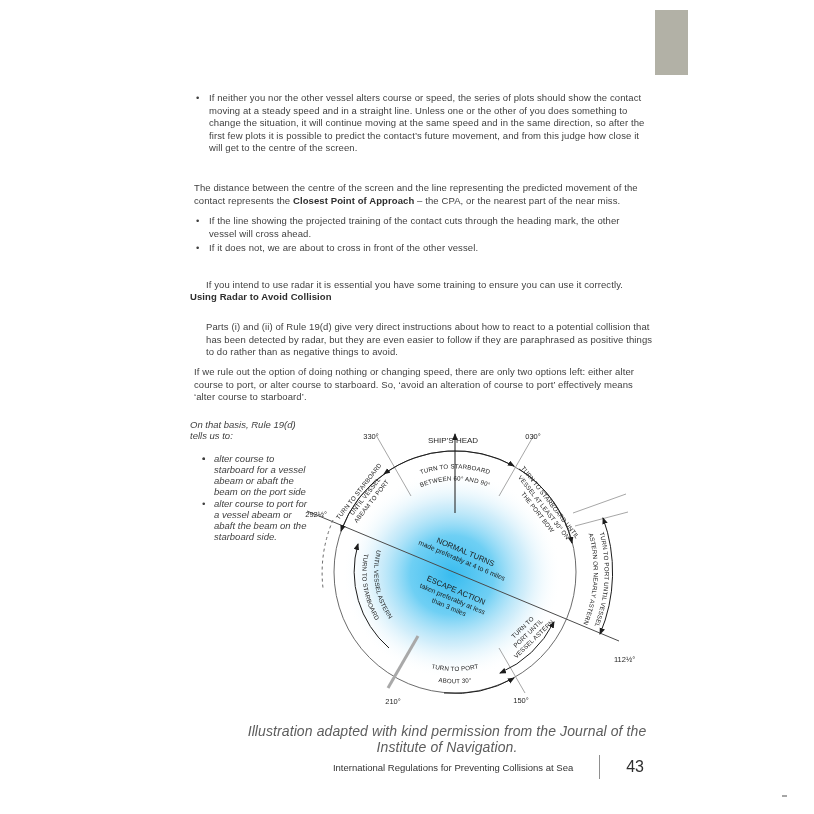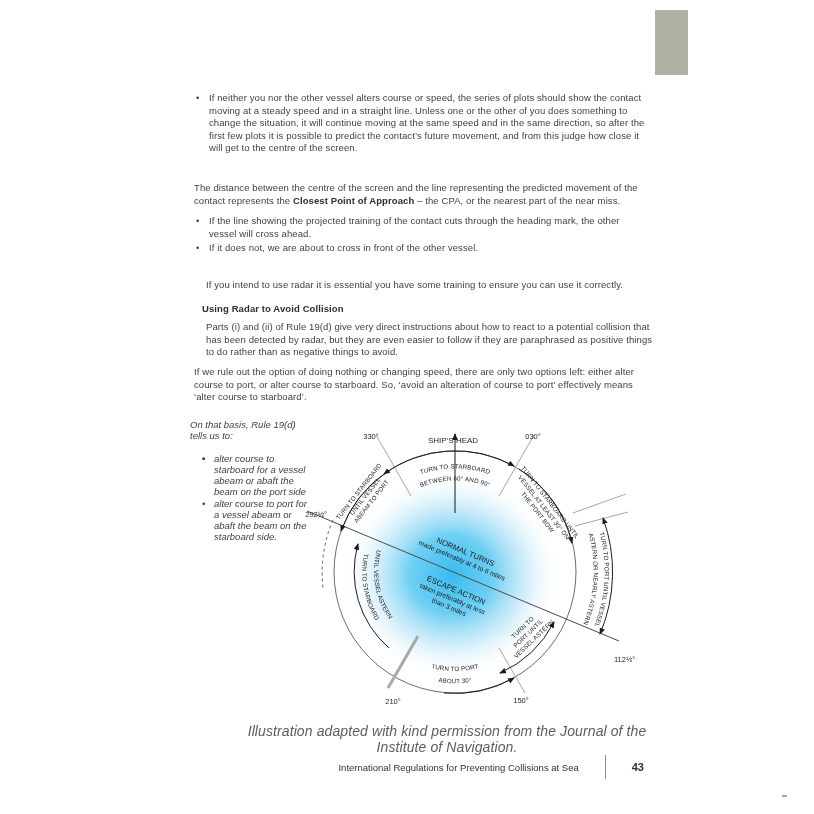--- a/index.html
+++ b/index.html
@@ -13,21 +13,21 @@
   ul.dots li .dot{position:absolute;left:6px;top:0;}
   .heading{font-weight:bold;color:#2e2e2e;}
   .sidebar{position:absolute;left:190px;top:419px;width:122px;font-size:9.5px;line-height:11px;font-style:italic;color:#3f3f3f;}
   .sidebar ul.dots{margin-top:12px;}
   .sidebar ul.dots li{padding-left:24px;margin-bottom:1px;width:96px;}
   .sidebar ul.dots li .dot{left:12px;}
   .caption{position:absolute;left:245px;top:723px;width:404px;text-align:center;font-style:italic;font-size:14px;color:#5d5d5d;letter-spacing:0.1px;}
   .footer{position:absolute;left:190px;top:755px;width:454px;display:flex;align-items:center;justify-content:flex-end;gap:26px;}
   .footer-title{font-size:9.5px;color:#333333;}
   .footer-divider{width:1px;height:24px;background:#8f8f8f;}
-  .footer-page{font-size:11px;font-weight:bold;color:#2e2e2e;}
+  .footer-page{font-size:16px;font-weight:normal;color:#2e2e2e;}
   .corner-mark{position:absolute;left:782px;top:795px;width:5px;height:2px;background:#a6a6a6;}
   .diagram{position:absolute;left:288px;top:414px;}
   svg text{font-family:"Liberation Sans", sans-serif;fill:#1c1c1c;}
   .t-arc{font-size:6.2px;letter-spacing:0.15px;}
   .t-deg{font-size:7.5px;fill:#262626;}
   .t-head{font-size:8px;fill:#262626;}
   .t-ct{font-size:7.8px;}
   .t-cs{font-size:6.8px;}
   .ln{stroke:#8f8f8f;stroke-width:0.8;fill:none;}
   .ln-dark{stroke:#4a4a4a;stroke-width:1;fill:none;}
@@ -60,21 +60,21 @@
       </li>
       <li>
         <span class="dot">•</span>
         <span>If it does not, we are about to cross in front of the other vessel.</span>
       </li>
     </ul>
   </div>
 
   <p class="body-text" style="top:263px;margin:16px;">If you intend to use radar it is essential you have some training to ensure you can use it correctly.</p>
 
-  <p class="body-text heading" style="top:291px;margin:12px;">Using Radar to Avoid Collision</p>
+  <p class="body-text heading" style="top:291px;margin:0;">Using Radar to Avoid Collision</p>
 
   <p class="body-text" style="top:305px;margin:16px;">Parts (i) and (ii) of Rule 19(d) give very direct instructions about how to react to a potential collision that has been detected by radar, but they are even easier to follow if they are paraphrased as positive things to do rather than as negative things to avoid.</p>
 
   <p class="body-text" style="top:362px;margin:4px;">If we rule out the option of doing nothing or changing speed, there are only two options left: either alter course to port, or alter course to starboard. So, ‘avoid an alteration of course to port’ effectively means ‘alter course to starboard’.</p>
 
   <div class="sidebar">
     <div>On that basis, Rule 19(d) tells us to:</div>
     <ul class="dots">
       <li>
         <span class="dot">•</span>

